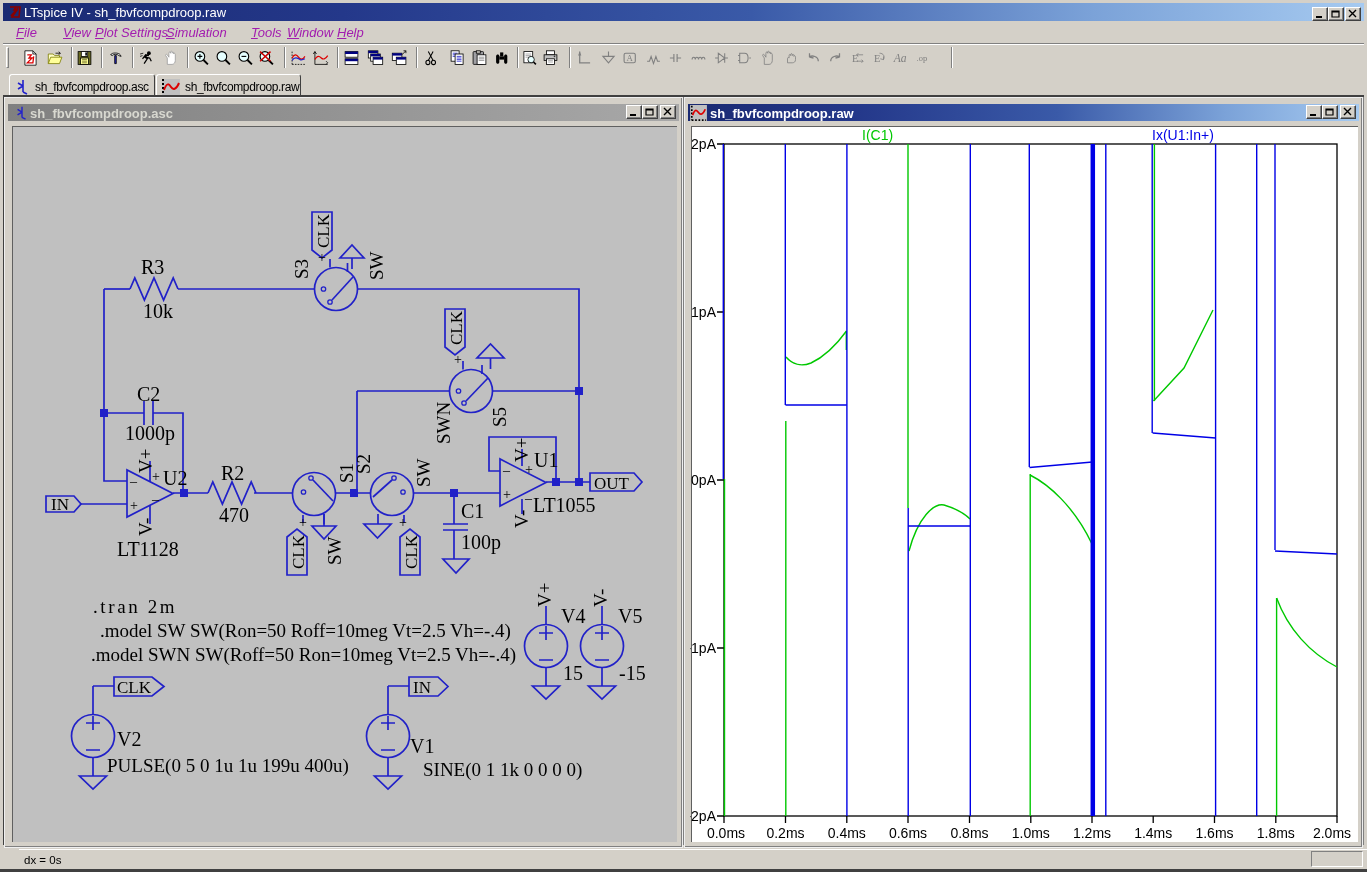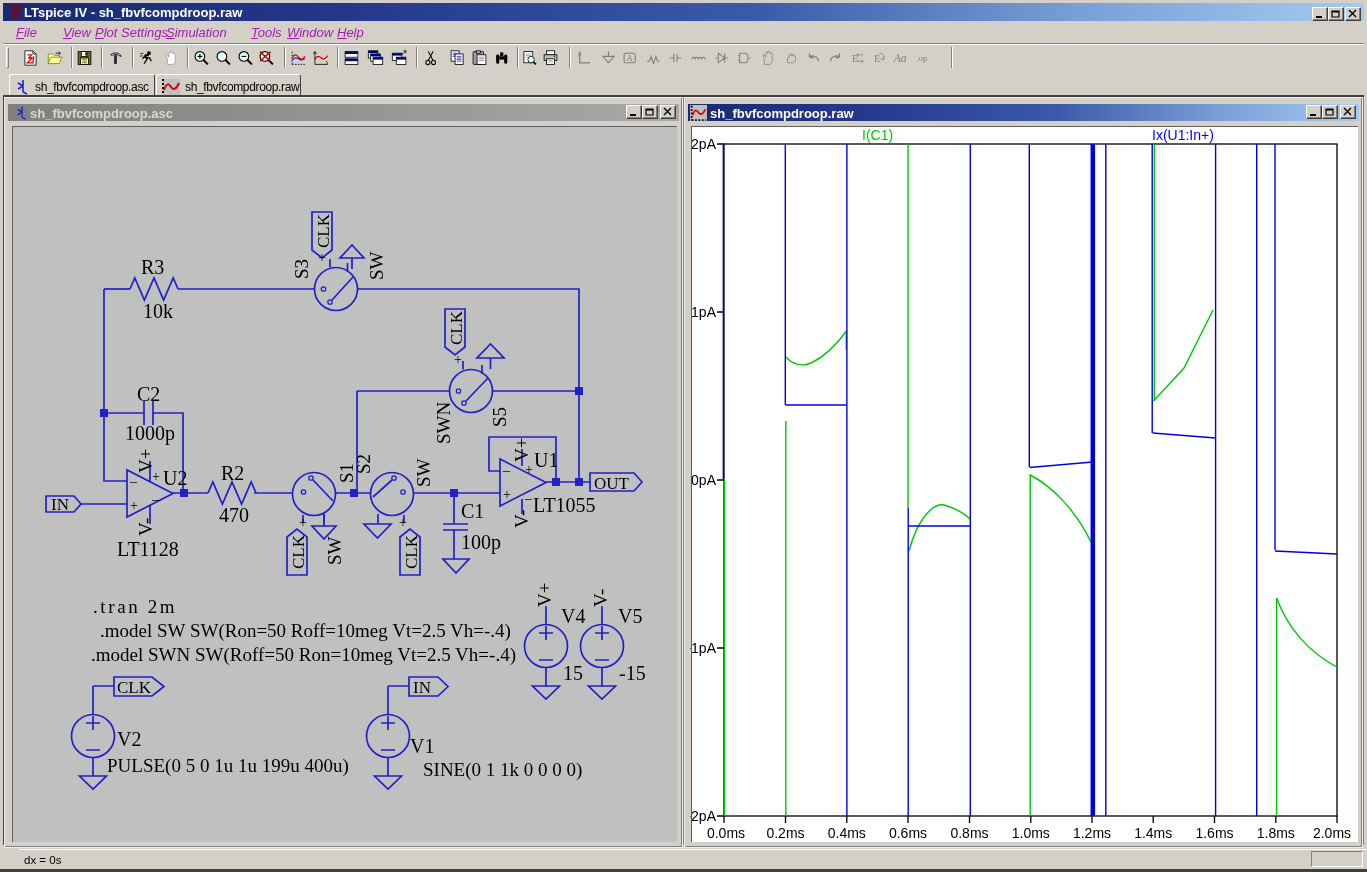--- a/index.html
+++ b/index.html
@@ -2,21 +2,21 @@
 <html><head>
 <meta charset="utf-8">
 <style>
 * { margin:0; padding:0; box-sizing:border-box; }
 html,body { width:1367px; height:872px; overflow:hidden; }
 body { background:#D4D0C8; font-family:"Liberation Sans",sans-serif; position:relative; }
 .abs { position:absolute; }
 .titlebar {
   left:3px; top:3px; width:1361px; height:18px;
   background:linear-gradient(90deg,#1a2a72 0%,#24388a 25%,#3a5aa8 55%,#7ba2d8 80%,#a6caf0 100%);
-  color:#fff; font-weight:bold; font-size:13px;
+  color:#fff; font-weight:normal; font-size:13px;
 }
 .tbtn { position:absolute; width:16px; height:14px; background:#D4D0C8;
   border-top:1px solid #fff; border-left:1px solid #fff;
   border-right:1px solid #404040; border-bottom:1px solid #404040;
   box-shadow:inset -1px -1px 0 #808080; }
 .menubar { left:3px; top:21px; width:1361px; height:22px; font-size:13px; color:#a21caf;font-style:italic; }
 .menubar > span { position:absolute; top:4px; }
 .u { text-decoration:underline; }
 .toolbar { left:3px; top:43px; width:1361px; height:28px;
   border-top:1px solid #808080; box-shadow:inset 0 1px 0 #fff; }

